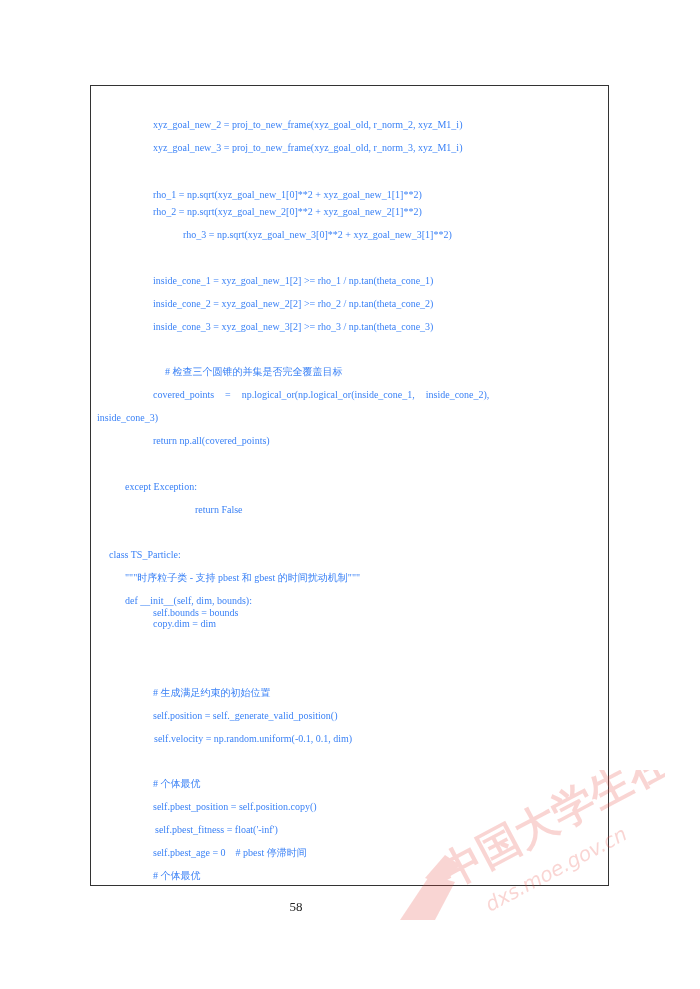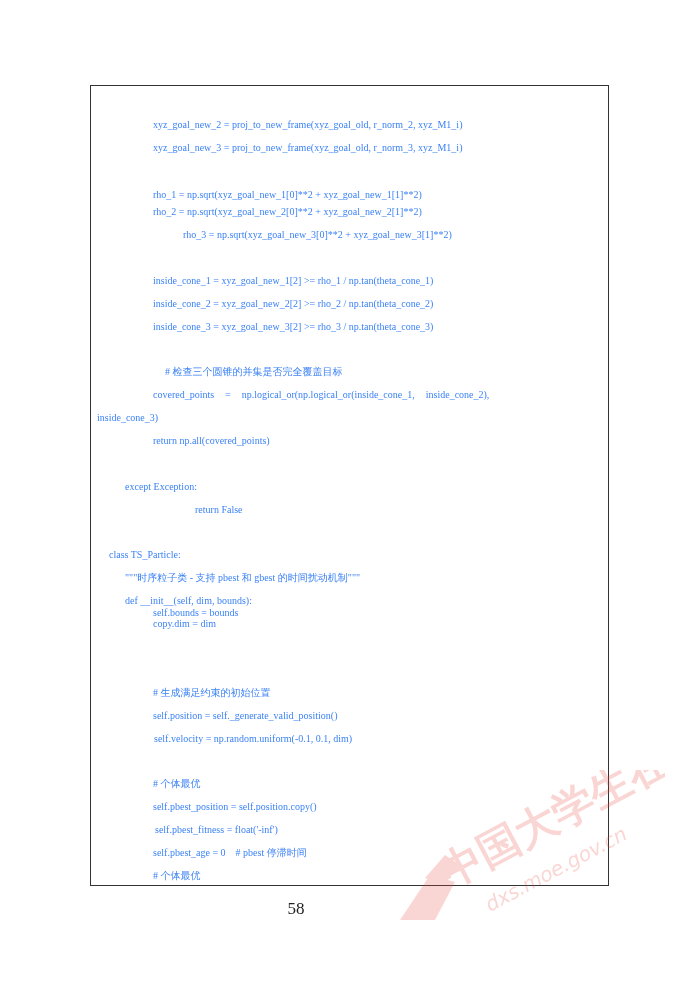--- a/index.html
+++ b/index.html
@@ -2,21 +2,21 @@
 <html><head>
 <meta charset="utf-8">
 <style>
   html, body { margin: 0; padding: 0; background: #ffffff; }
   body { width: 700px; height: 989px; position: relative; overflow: hidden;
          font-family: "Liberation Serif", "DejaVu Serif", serif; color: #111; }
   .code-box { position: absolute; left: 90px; top: 85px; width: 519px; height: 801px;
               border: 1.5px solid #333; box-sizing: border-box; }
   .line { position: absolute; font-size: 10px; line-height: 16px; white-space: pre; color: #3b82f6; }
   .page-number { position: absolute; left: 0; width: 592px; top: 899px; text-align: center;
-                 font-size: 17px; color: #222; }
+                 font-size: 13px; color: #222; }
   .watermark { position: absolute; left: 395px; top: 770px; width: 270px; height: 170px; pointer-events: none; }
 </style>
 </head>
 <body>
 
 <div class="code-box"></div>
 
 <div id="lines-container">
   <div class="line" style="left:153px;top:117px;">xyz_goal_new_2 = proj_to_new_frame(xyz_goal_old, r_norm_2, xyz_M1_i)</div>
   <div class="line" style="left:153px;top:140px;">xyz_goal_new_3 = proj_to_new_frame(xyz_goal_old, r_norm_3, xyz_M1_i)</div>

